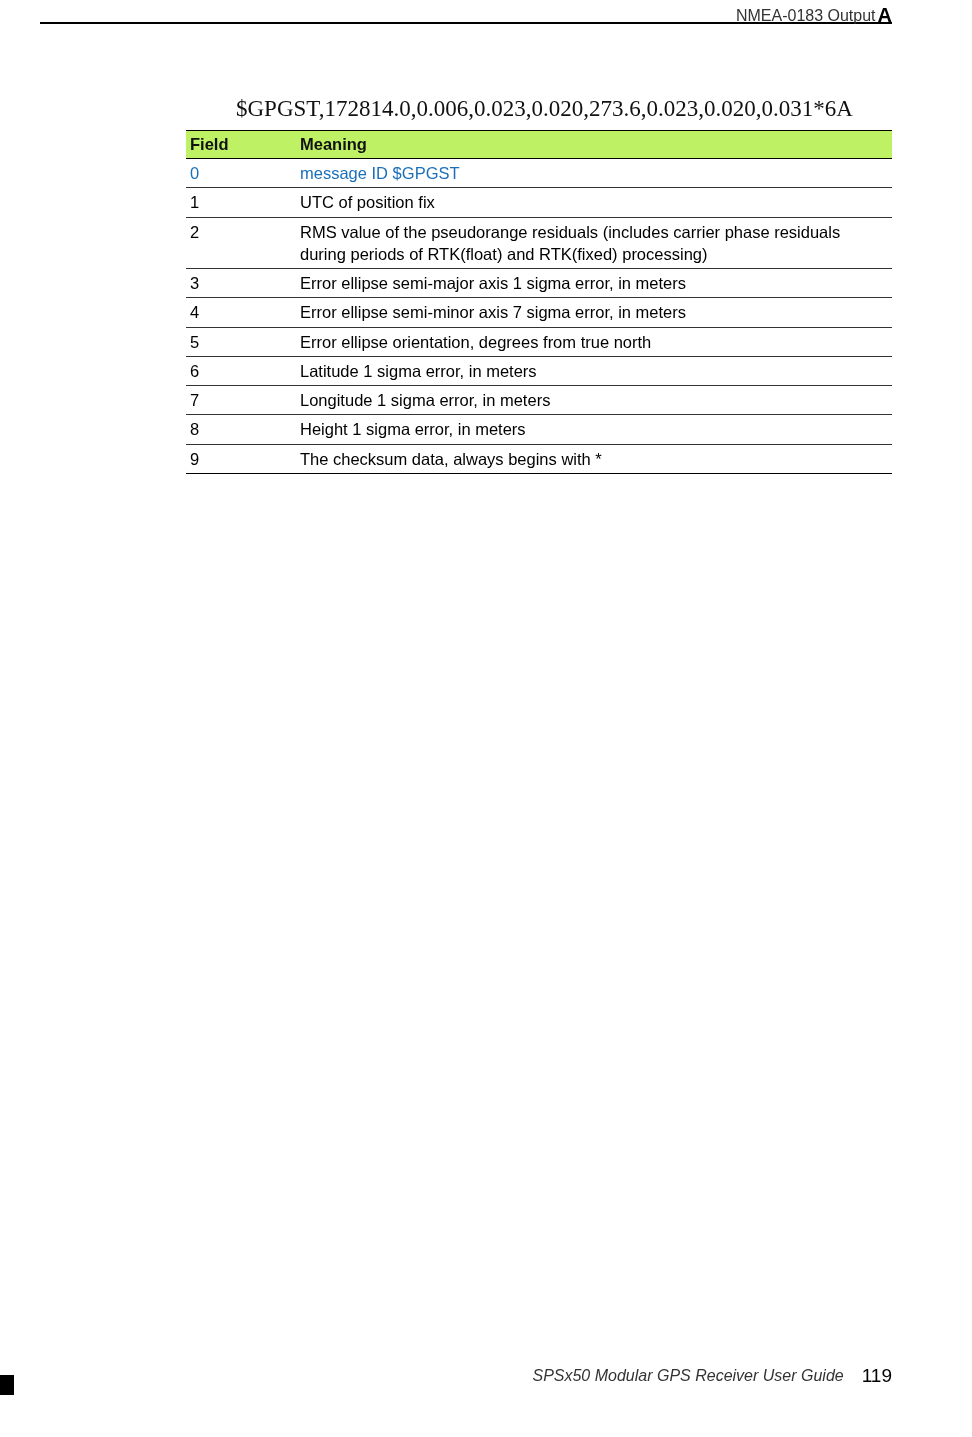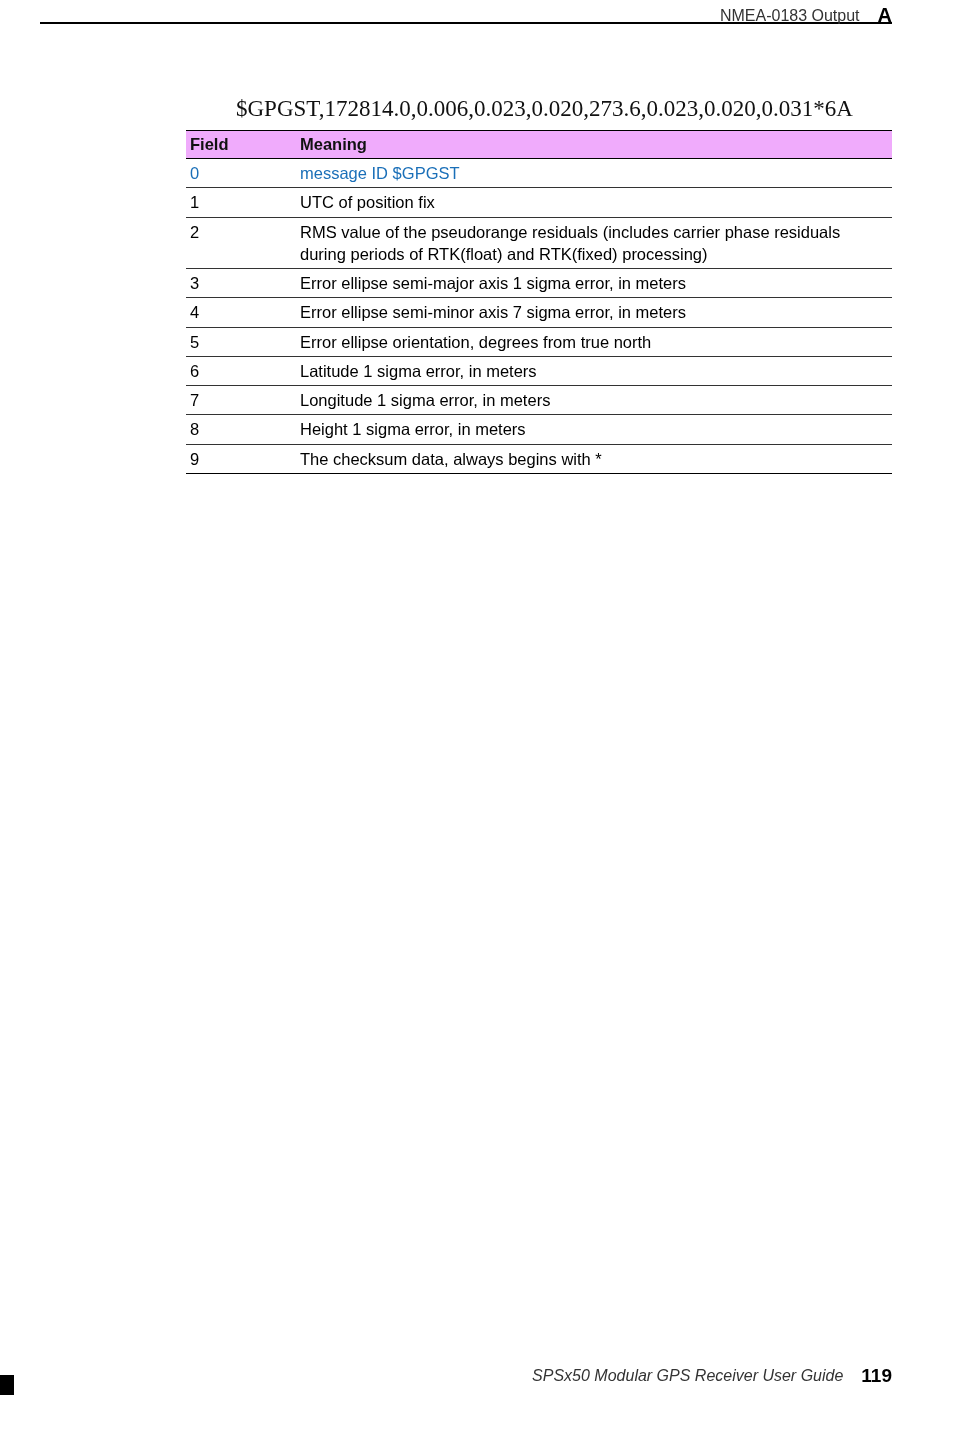--- a/index.html
+++ b/index.html
@@ -15,21 +15,21 @@
     top: 22px;
     left: 40px;
     right: 80px;
     height: 32px;
     border-top: 2px solid #000;
   }
   .topbar-inner {
     display: flex;
     justify-content: flex-end;
     align-items: center;
-    gap: 18px;
+    gap: 2px;
     font-family: "Segoe UI", Arial, sans-serif;
     font-size: 16px;
     padding-top: 0;
     margin-top: -20px;
   }
   .topbar-text { font-weight: 400; color: #333; }
   .topbar-letter { font-weight: 700; font-size: 20px; color: #000; }
   .content {
     position: absolute;
     top: 80px;
@@ -84,21 +84,21 @@
     margin-top: 8px;
     width: calc(100% - 146px);
     border-collapse: collapse;
     font-family: "Segoe UI", Arial, sans-serif;
     font-size: 16.5px;
   }
   table.fields thead th {
     text-align: left;
     font-weight: 700;
     padding: 4px 10px 4px 4px;
-    background: #f0abfc;
+    background: #bef264;
     border-top: 1.5px solid #000;
     border-bottom: 1.5px solid #000;
     color: #111;
   }
   table.fields td {
     padding: 3px 10px 3px 4px;
     border-bottom: 1px solid #333;
     vertical-align: top;
     line-height: 1.35;
   }
@@ -112,21 +112,21 @@
     bottom: 50px;
     left: 40px;
     right: 80px;
     display: flex;
     justify-content: flex-end;
     align-items: center;
     gap: 18px;
     font-family: "Segoe UI", Arial, sans-serif;
   }
   .footer-title { font-style: italic; font-size: 16px; color: #333; }
-  .footer-page { font-weight: 700; font-size: 19px; color: #000; }
+  .footer-page { font-weight: 400; font-size: 19px; color: #000; }
   .sidebar-mark {
     position: absolute;
     left: 0;
     bottom: 42px;
     width: 14px;
     height: 20px;
     background: #000;
   }
 </style>
 </head>

